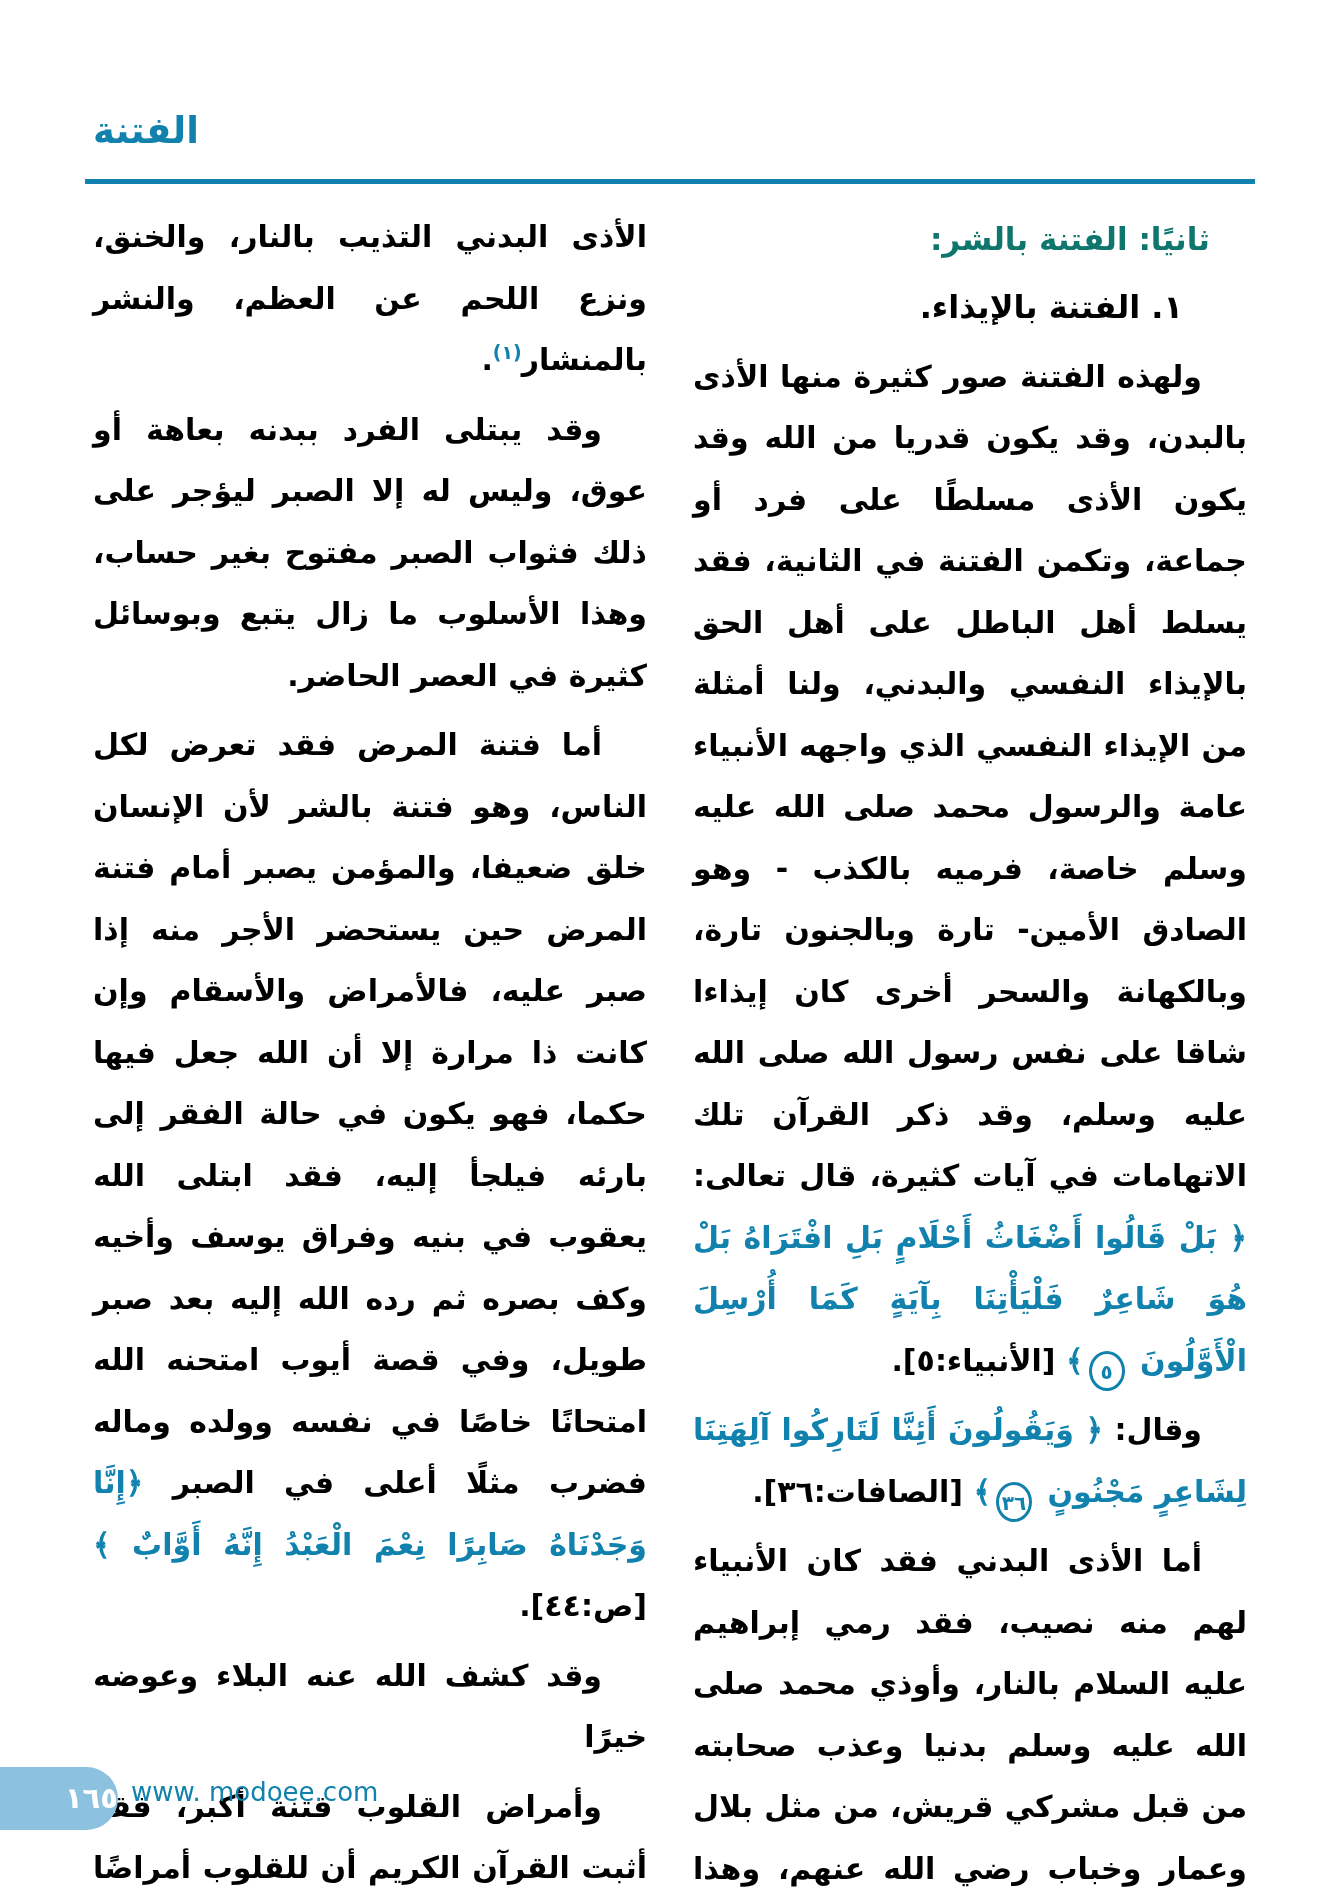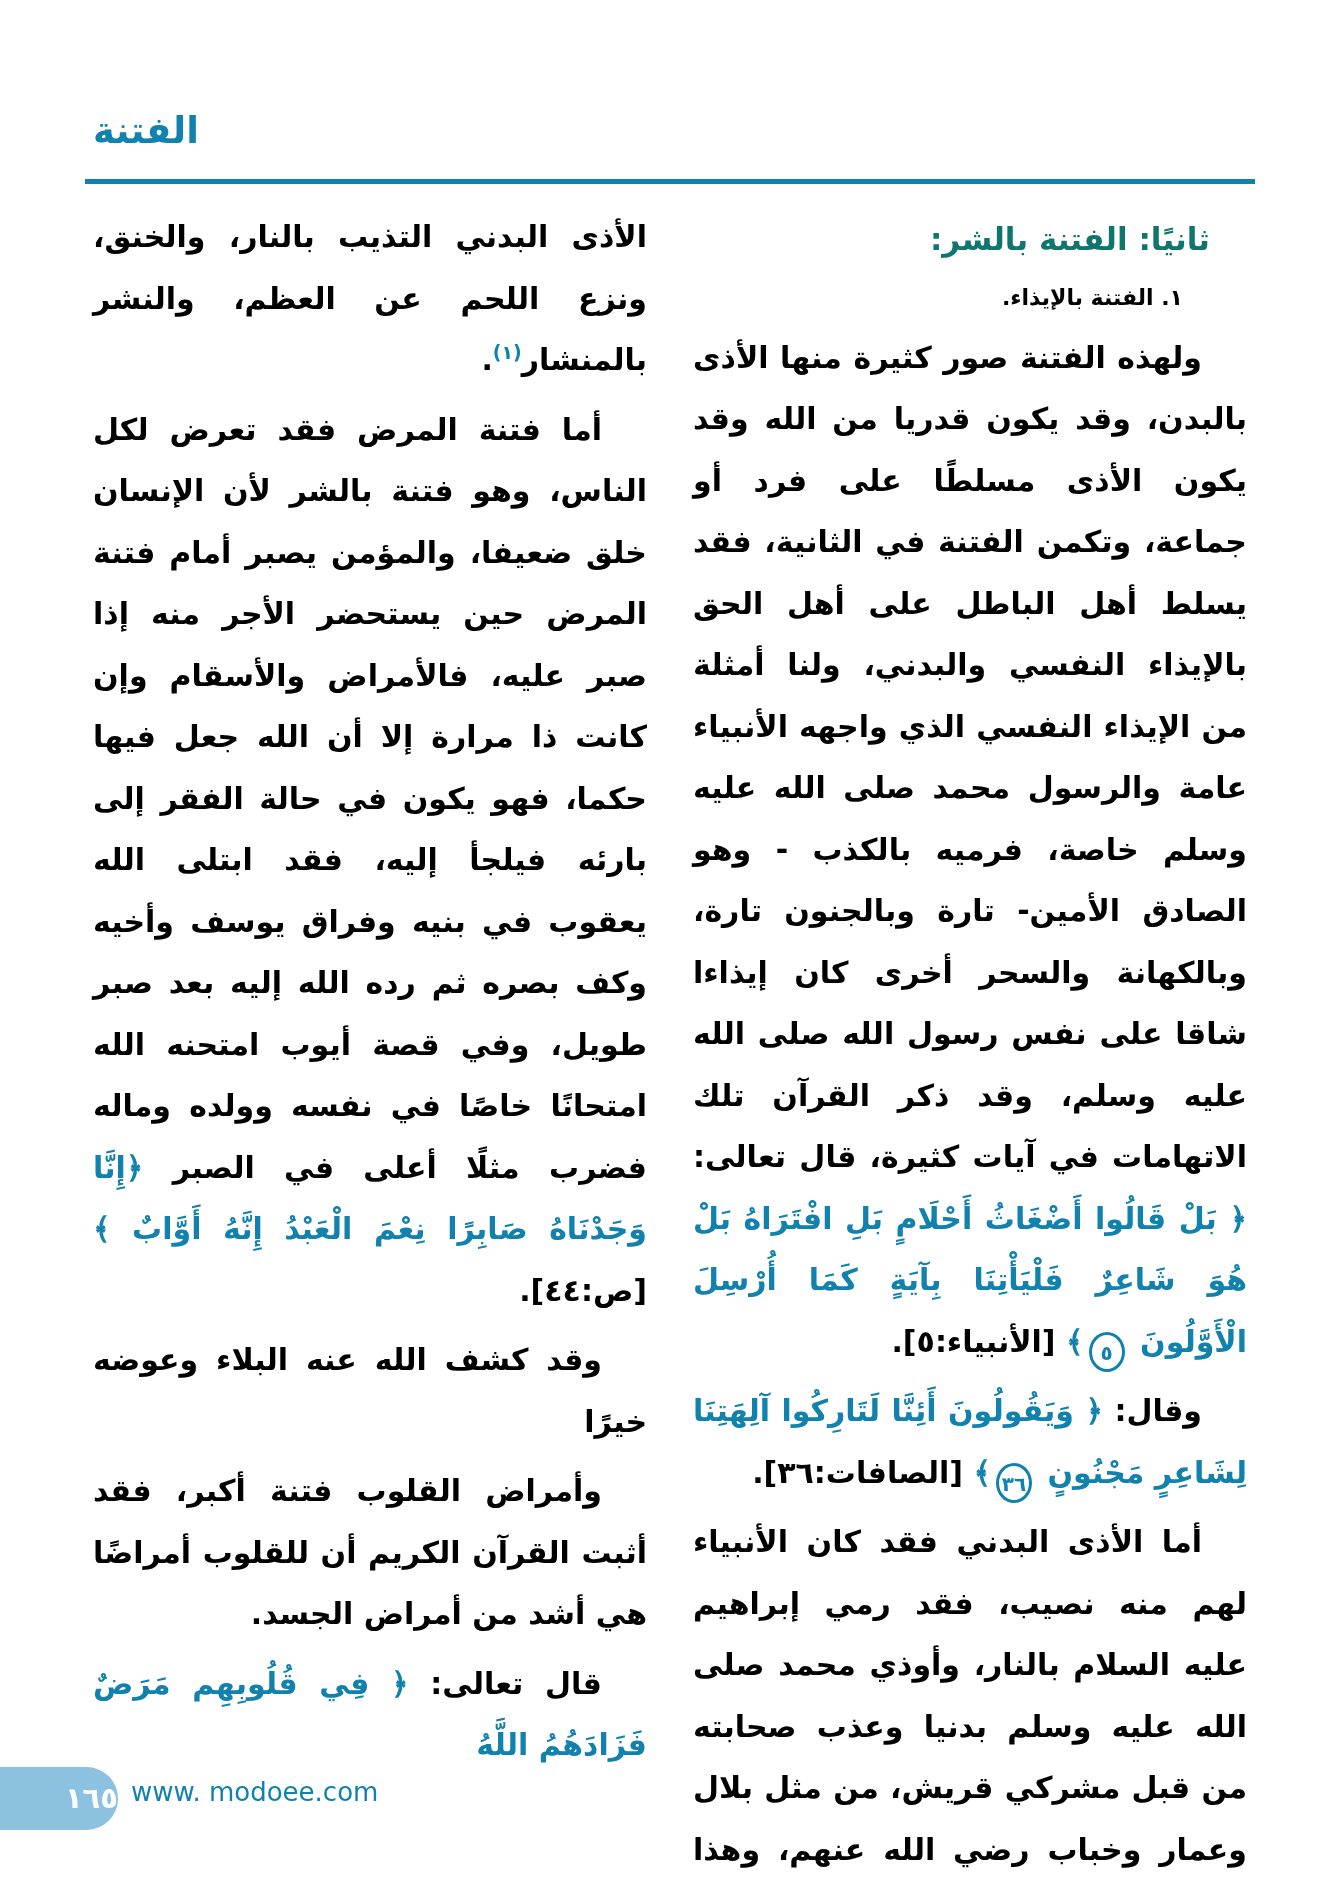--- a/index.html
+++ b/index.html
@@ -22,21 +22,21 @@
     text-align:justify; text-justify:inter-word;
   }
   .col-right { right:84px; }
   .col-left  { left:85px;  }
   .col p { margin:8px; }
   .indent { text-indent:45px; }
   .h-teal {
     color:#0f766e; font-size:31px; margin:12px 0 8px !important;
     text-indent:45px; line-height:1.9;
   }
-  .h-black { font-size:22px; margin:4px 0 4px !important; text-indent:72px; line-height:1.9; }
+  .h-black { font-size:32px; margin:4px 0 4px !important; text-indent:72px; line-height:1.9; }
   .verse { color:#1181ad; }
   .vnum {
     display:inline-block; min-width:36px; height:40px; line-height:36px;
     border:3px solid #1181ad; border-radius:50%; text-align:center;
     color:#1181ad; font-size:20px; vertical-align:-8px; margin:0 5px;
     text-indent:0; box-sizing:border-box; padding:0 2px;
   }
   .fnref { color:#1181ad; font-size:19px; vertical-align:super; line-height:0; }
   .page-badge {
     position:absolute; left:0; top:1767px; width:118px; height:63px;
@@ -69,20 +69,23 @@
     <p class="indent">
       <span>أما الأذى البدني فقد كان الأنبياء لهم منه نصيب، فقد رمي إبراهيم عليه السلام بالنار، وأوذي محمد صلى الله عليه وسلم بدنيا وعذب صحابته من قبل مشركي قريش، من مثل بلال وعمار وخباب رضي الله عنهم، وهذا هو فعل الطواغيت حين يعجزون عن صرف المؤمنين عن دينهم، ومن أصاف</span>
     </p>
   </div>
 
   <div class="col col-left">
     <p>
       <span>الأذى البدني التذيب بالنار، والخنق، ونزع اللحم عن العظم، والنشر بالمنشار</span><span class="fnref">(١)</span><span>.</span>
     </p>
     <p class="indent">
+      <span>وقد يبتلى الفرد ببدنه بعاهة أو عوق، وليس له إلا الصبر ليؤجر على ذلك فثواب الصبر مفتوح بغير حساب، وهذا الأسلوب ما زال يتبع وبوسائل كثيرة في العصر الحاضر.</span>
+    </p>
+    <p class="indent">
       <span>أما فتنة المرض فقد تعرض لكل الناس، وهو فتنة بالشر لأن الإنسان خلق ضعيفا، والمؤمن يصبر أمام فتنة المرض حين يستحضر الأجر منه إذا صبر عليه، فالأمراض والأسقام وإن كانت ذا مرارة إلا أن الله جعل فيها حكما، فهو يكون في حالة الفقر إلى بارئه فيلجأ إليه، فقد ابتلى الله يعقوب في بنيه وفراق يوسف وأخيه وكف بصره ثم رده الله إليه بعد صبر طويل، وفي قصة أيوب امتحنه الله امتحانًا خاصًا في نفسه وولده وماله فضرب مثلًا أعلى في الصبر </span><span class="verse">﴿إِنَّا وَجَدْنَاهُ صَابِرًا نِعْمَ الْعَبْدُ إِنَّهُ أَوَّابٌ ﴾</span><span> [ص:٤٤].</span>
     </p>
     <p class="indent">
       <span>وقد كشف الله عنه البلاء وعوضه خيرًا</span>
     </p>
     <p class="indent">
       <span>وأمراض القلوب فتنة أكبر، فقد أثبت القرآن الكريم أن للقلوب أمراضًا هي أشد من أمراض الجسد.</span>
     </p>
     <p class="indent">
       <span>قال تعالى: </span><span class="verse">﴿ فِي قُلُوبِهِم مَرَضٌ فَزَادَهُمُ اللَّهُ</span>

